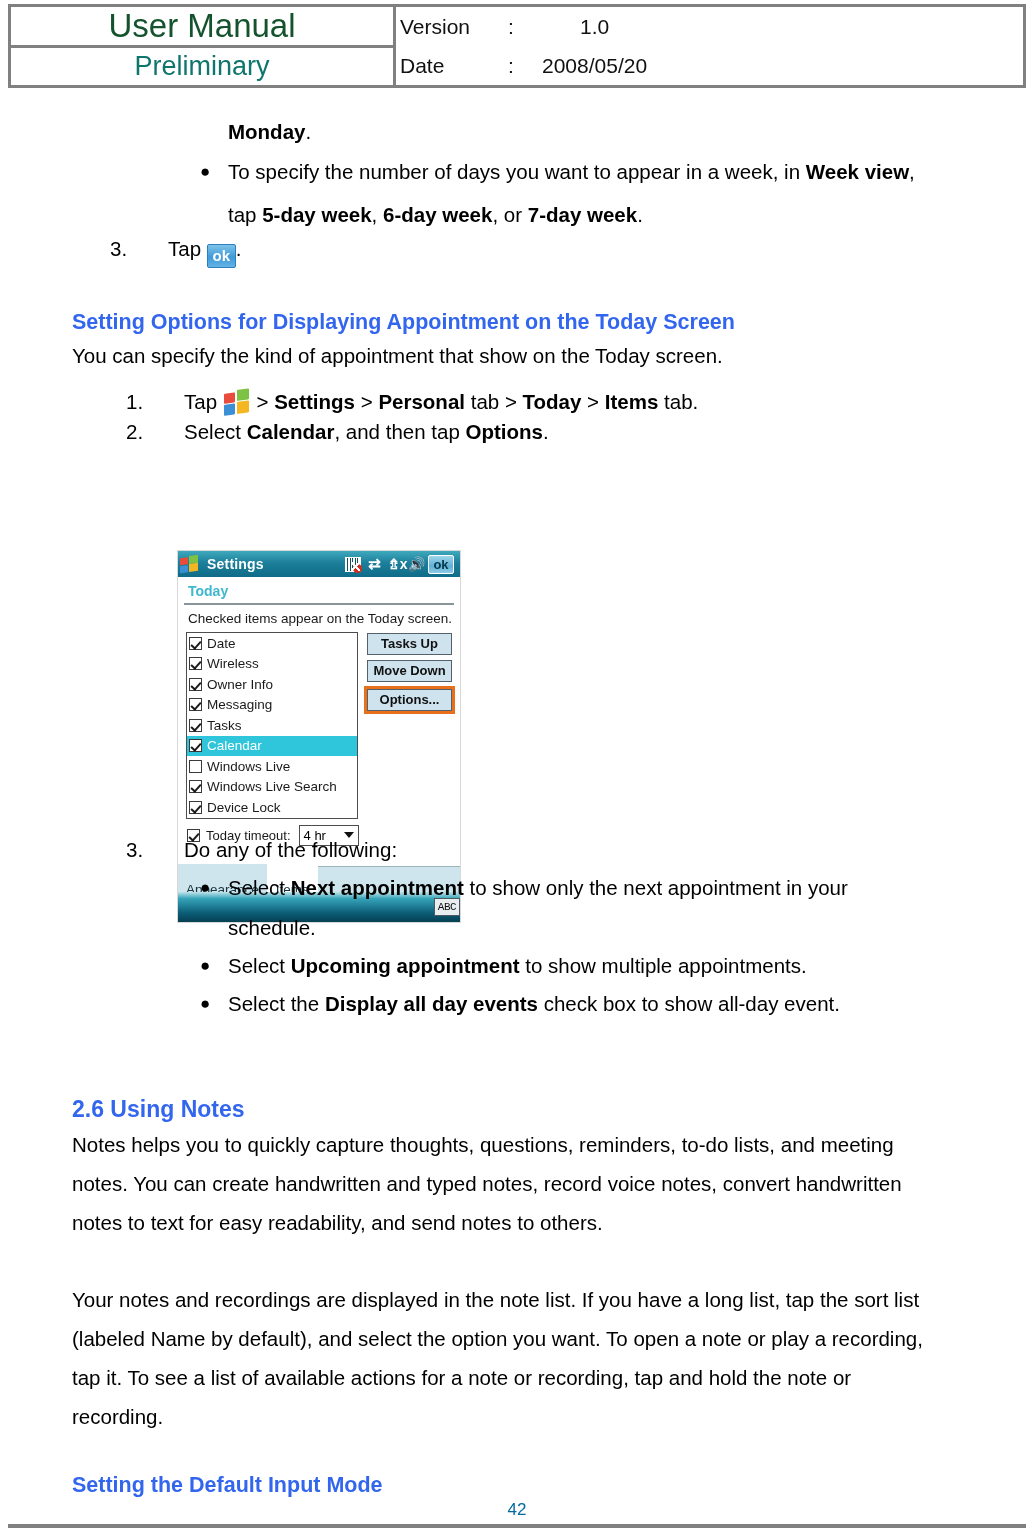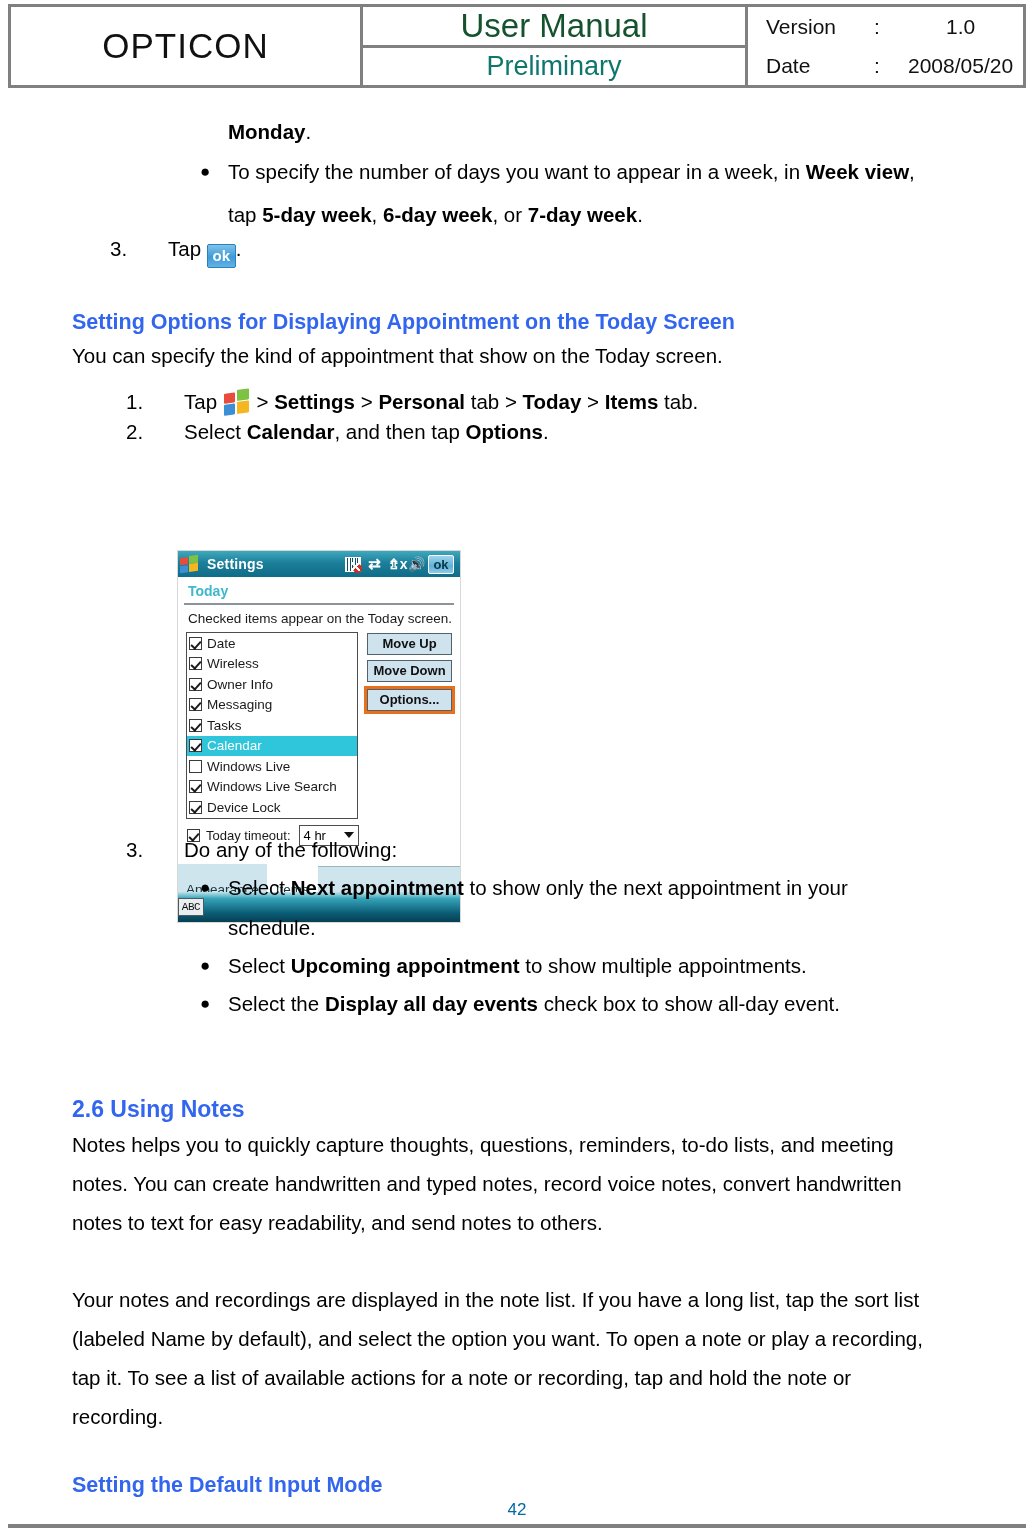--- a/index.html
+++ b/index.html
@@ -53,21 +53,21 @@
     font-size: 33px;
     color: #14532d;
   }
   .hdr-sub {
     font-size: 27px;
     color: #0f766e;
   }
   .hdr-right {
     flex: 1;
     display: flex; flex-direction: column;
-    padding-left: 18px;
+    padding-left: 4px;
     justify-content: center;
   }
   .hdr-meta-row {
     display: flex;
     align-items: center;
     height: 50%;
     font-size: 21px;
     color: #111;
   }
   .hdr-meta-label { width: 108px; }
@@ -380,21 +380,21 @@
   .pda-tab.active {
     background: #ffffff;
     font-weight: normal;
   }
   .pda-tabfill { flex:1; background:#cfe5ee; }
   .pda-softbar {
     position:absolute;
     left:0; bottom:0;
     width:100%; height:30px;
     background: linear-gradient(180deg,#bfe3ea 0%, #36a3b9 22%, #0b5d76 70%, #063f52 100%);
-    display:flex; align-items:center; justify-content:flex-start;
+    display:flex; align-items:center; justify-content:flex-end;
   }
   .pda-abc {
     width: 26px; height: 18px;
     background: #e9eef0;
     border: 1px solid #4a5a60;
     font-size: 11px;
     line-height: 16px;
     text-align: center;
     color: #111;
     letter-spacing: -0.5px;
@@ -414,23 +414,20 @@
     position: absolute;
     left: 8px; top: 1524px;
     width: 1018px; height: 4px;
     background: #808080;
   }
 </style>
 </head>
 <body>
 
 <div class="doc-header">
-  <div class="hdr-logo">
-    <div class="hdr-logo-text">OPTICON</div>
-  </div>
   <div class="hdr-mid">
     <div class="hdr-mid-top">
       <div class="hdr-title">User Manual</div>
     </div>
     <div class="hdr-mid-bottom">
       <div class="hdr-sub">Preliminary</div>
     </div>
   </div>
   <div class="hdr-right">
     <div class="hdr-meta-row version">
@@ -535,21 +532,21 @@
         <div class="pda-li">
             <span class="cb on"></span>
             <span>Windows Live Search</span>
           </div>
         <div class="pda-li">
             <span class="cb on"></span>
             <span>Device Lock</span>
           </div>
       </div>
       <div class="pda-btns">
-        <div class="pda-btn">Move Up</div>
+        <div class="pda-btn">Tasks Up</div>
         <div class="pda-btn">Move Down</div>
         <div class="pda-btn focus">Options...</div>
       </div>
     </div>
 
     <div class="pda-timeout">
       <span class="cb on"></span>
       <span class="pda-timeout-label">Today timeout:</span>
       <span class="pda-select">
         <span>4 hr</span>

